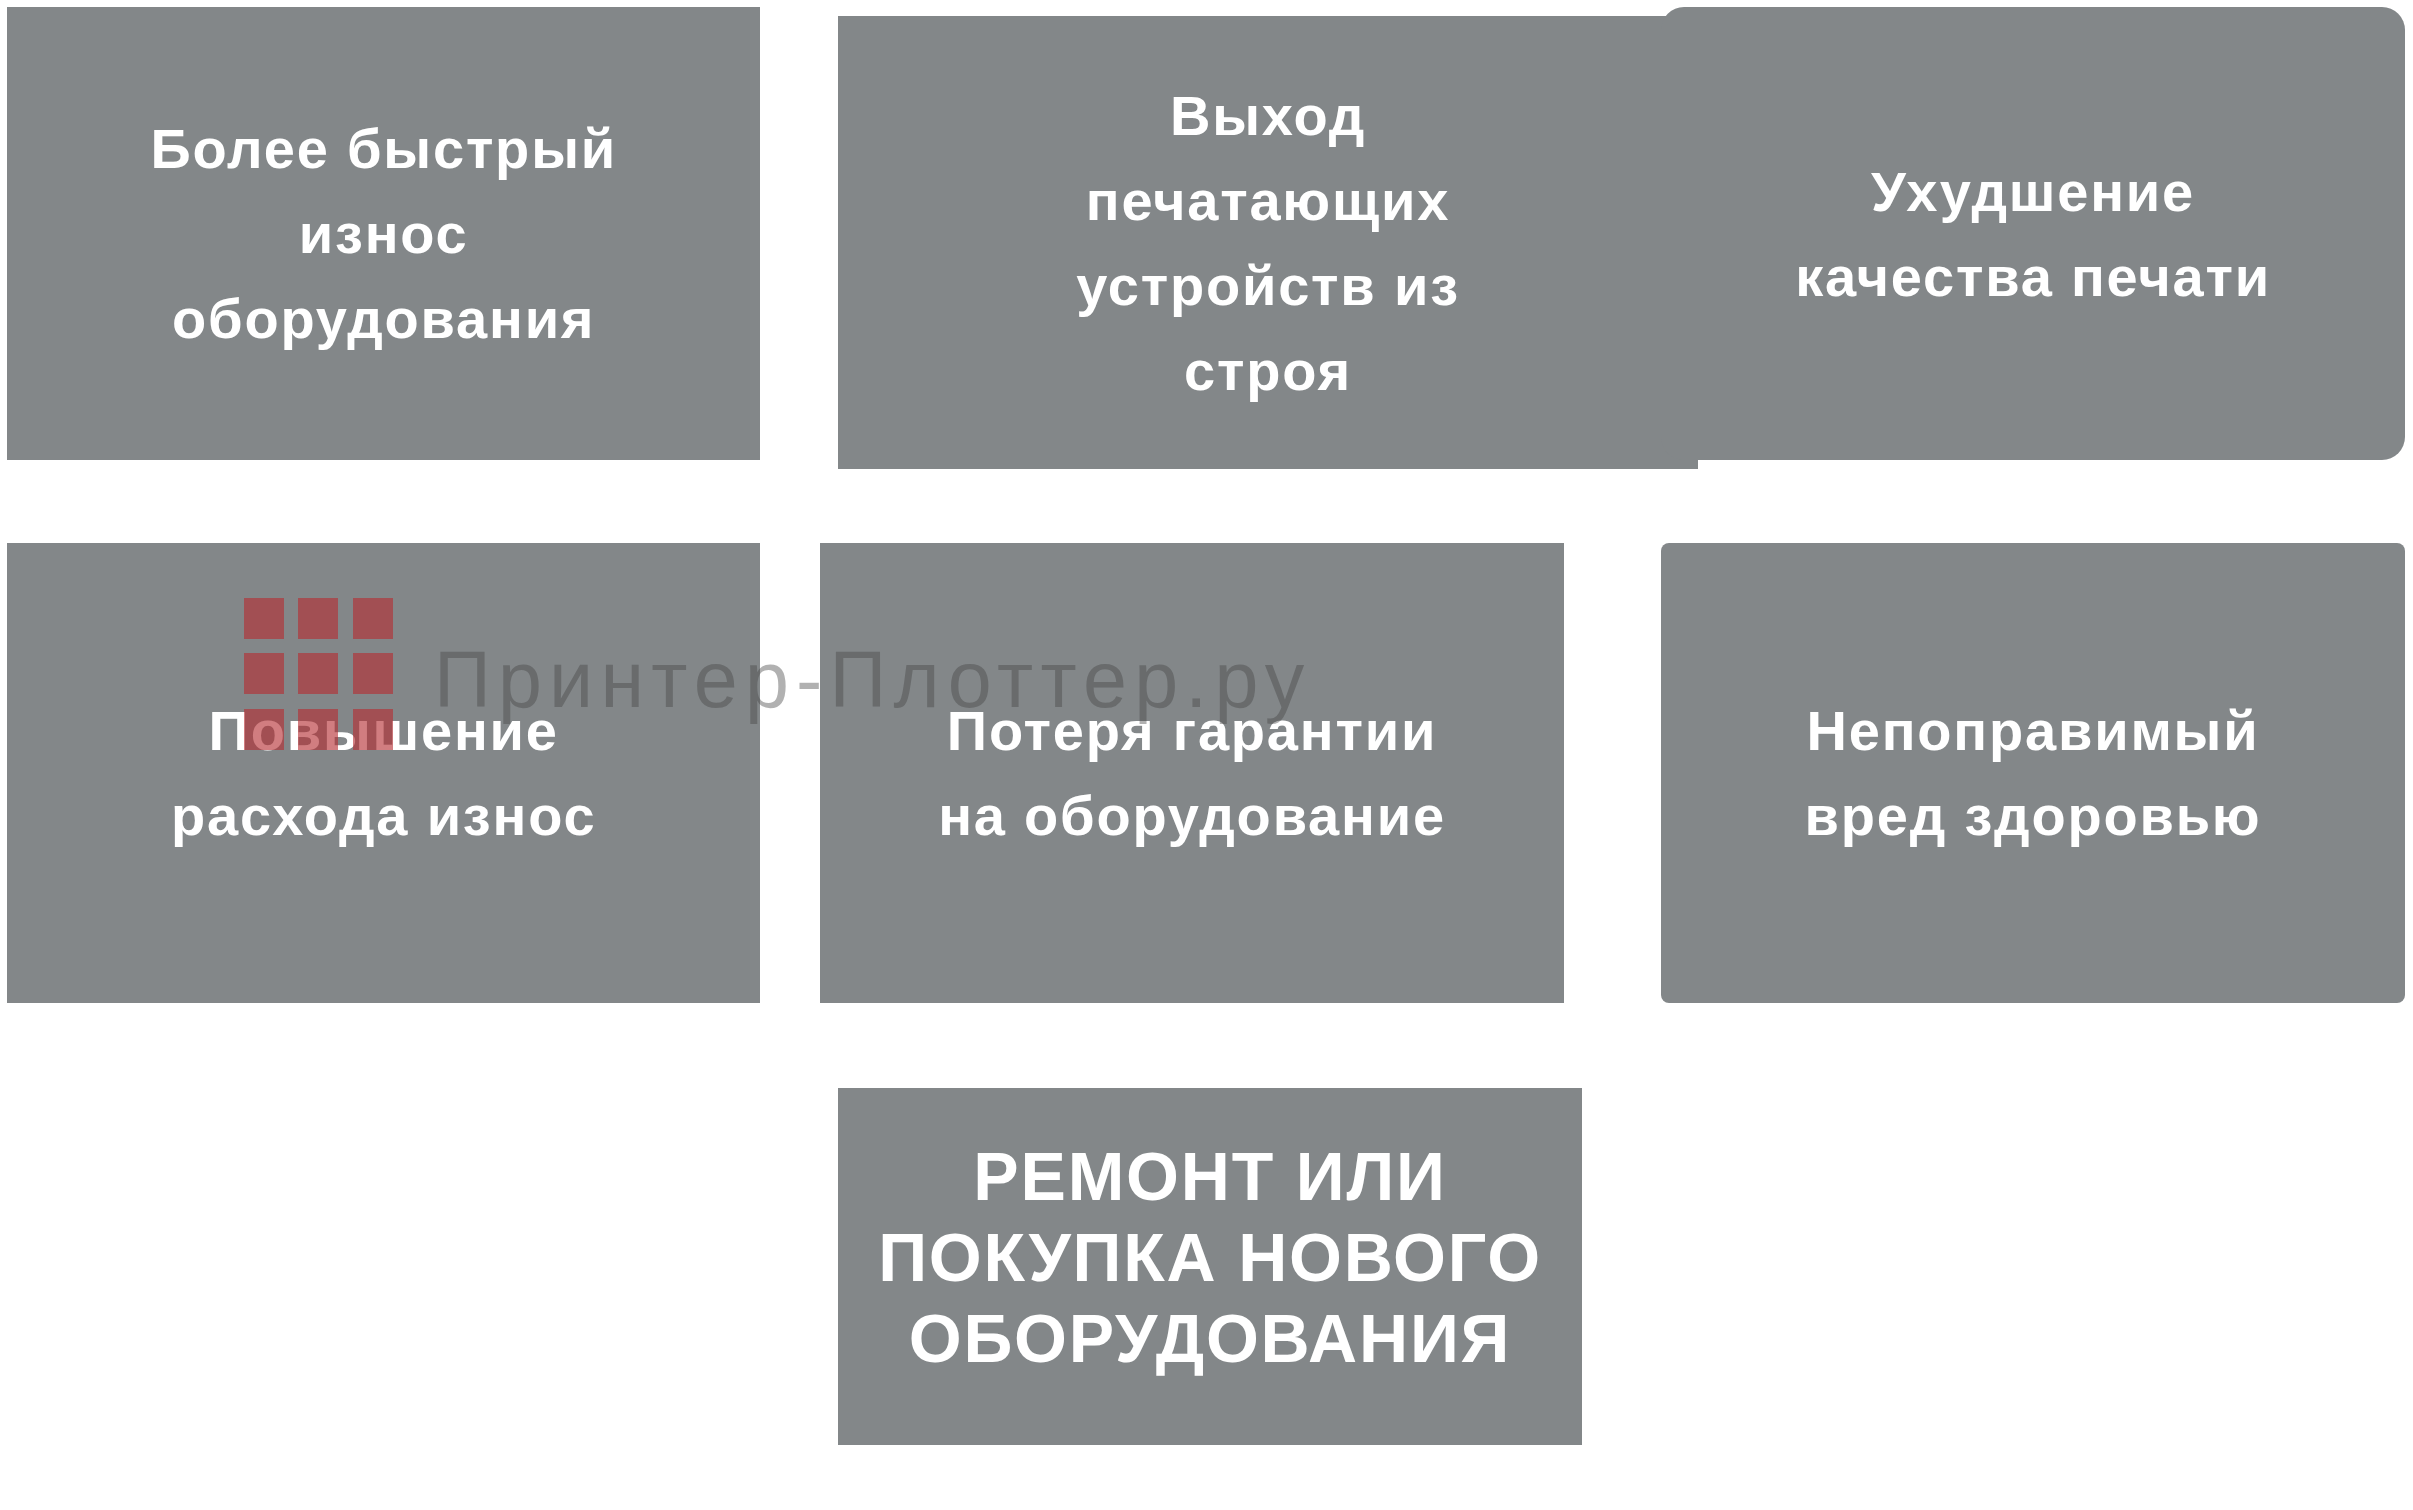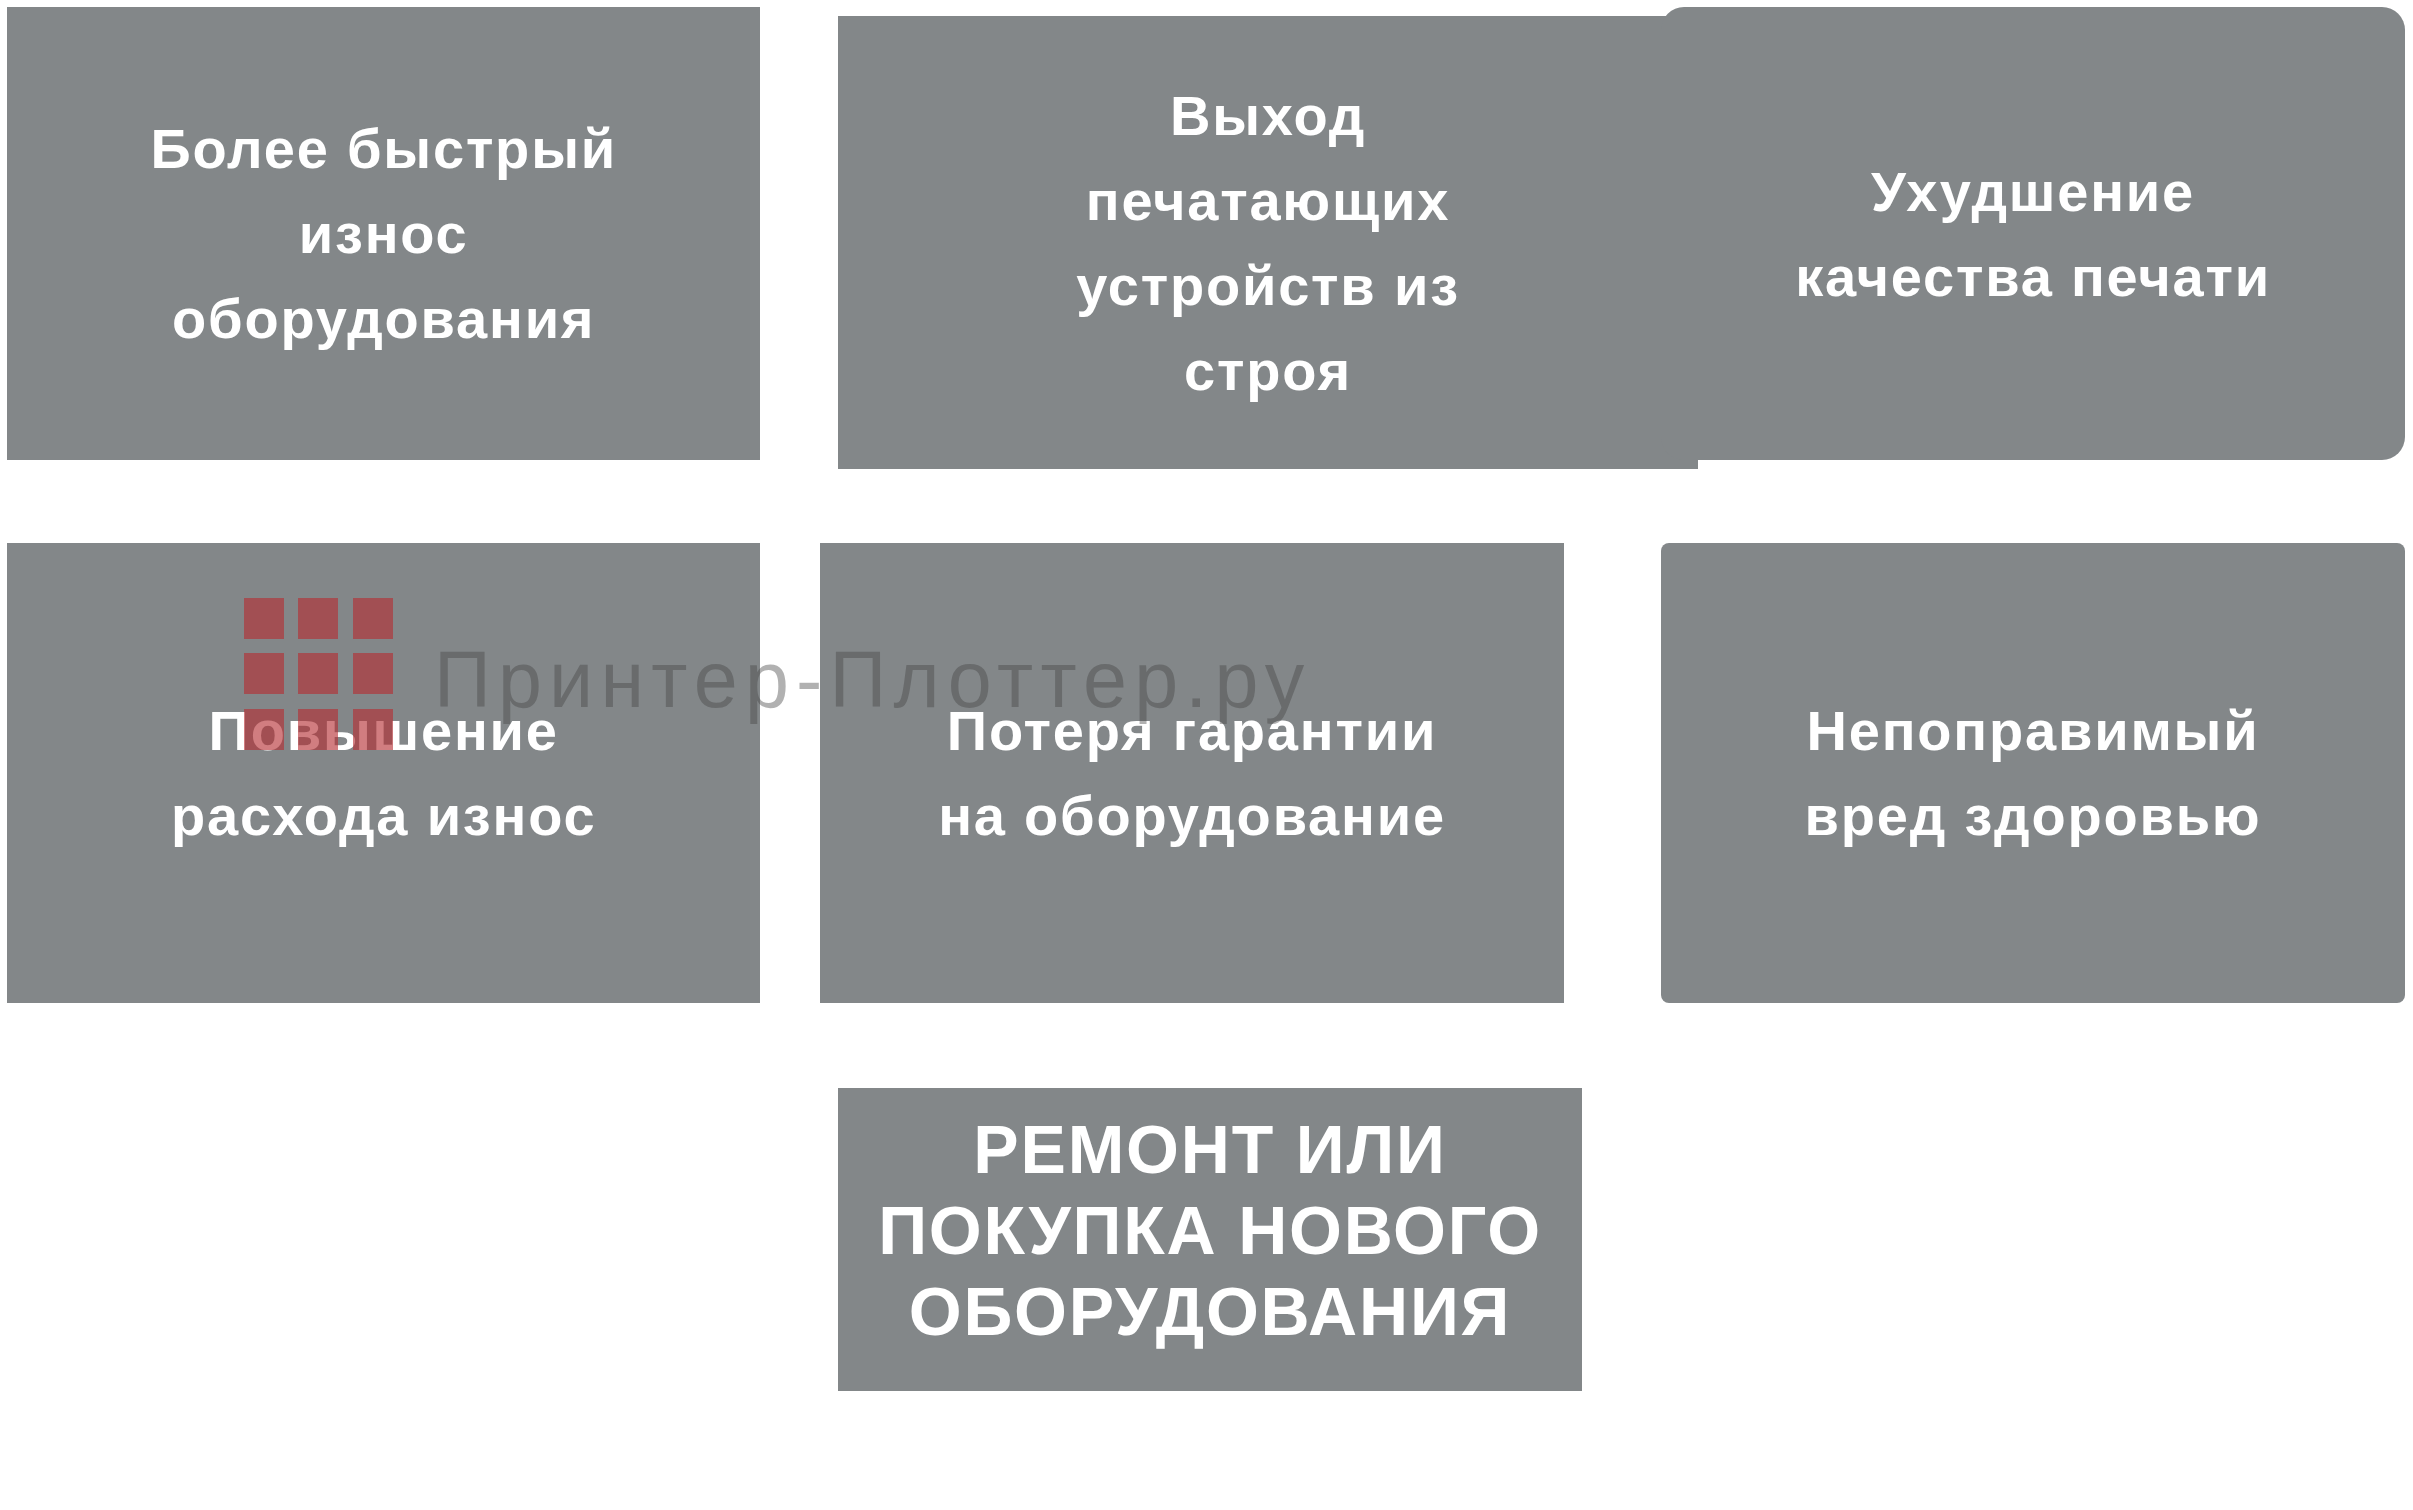--- a/index.html
+++ b/index.html
@@ -34,21 +34,21 @@
   .card.small .card-text {
     font-size: 68px;
     line-height: 81px;
   }
   .pos-1 { left: 7.2px;    top: 7.2px;    width: 753px; height: 453px; }
   .pos-2 { left: 838px;  top: 9px;    width: 860px; height: 453px; margin-top: 7px; }
   .pos-3 { left: 1661px; top: 7.2px;    width: 744px; height: 453px; border-radius: 23px; }
   .pos-4 { left: 7.2px;    top: 543px;  width: 753px; height: 460px; }
   .pos-5 { left: 820px;  top: 543px;  width: 744px; height: 460px; }
   .pos-6 { left: 1661px; top: 543px;  width: 744px; height: 460px; border-radius: 8px; }
-  .pos-7 { left: 838px;  top: 1088px; width: 744px; height: 303px; padding-bottom: 18px; box-sizing: border-box; }
+  .pos-7 { left: 838px;  top: 1088px; width: 744px; height: 357px; padding-bottom: 18px; box-sizing: border-box; }
 
   
   .watermark {
     position: absolute;
     left: 0; top: 0; right: 0; bottom: 0;
     pointer-events: none;
     margin-left: 28px;
   }
   .wm-logo {
     position: absolute;

